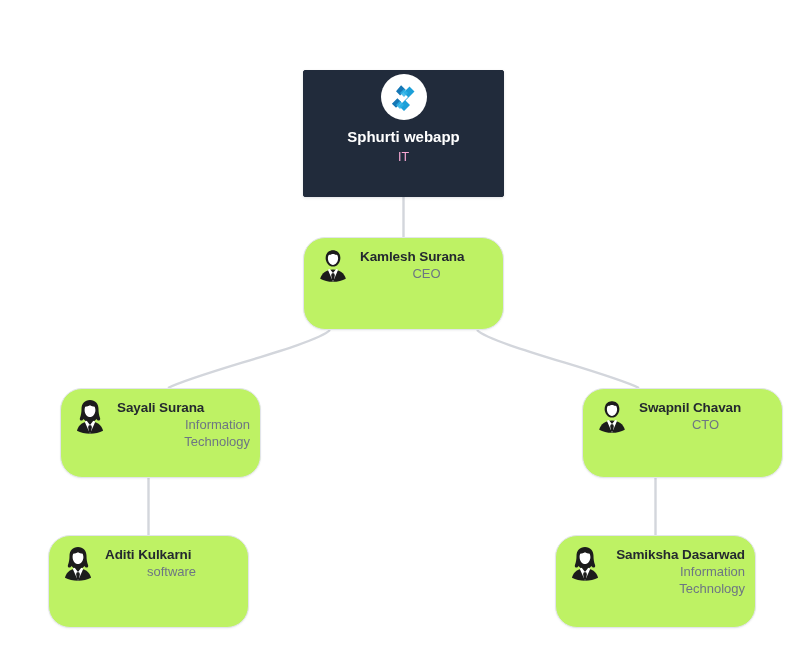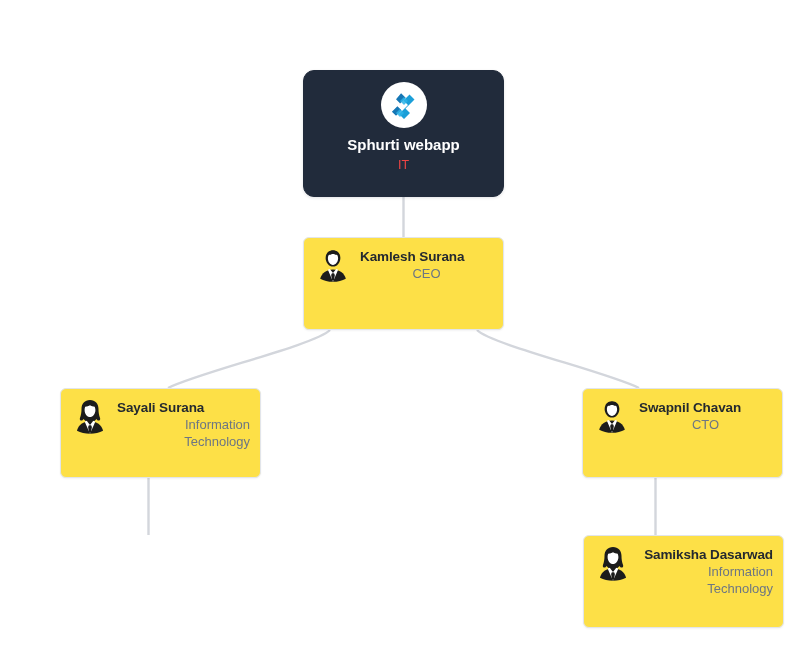--- a/index.html
+++ b/index.html
@@ -19,23 +19,23 @@
   #connector-layer {
     position: absolute;
     left: 0; top: 0;
     width: 805px; height: 670px;
     pointer-events: none;
   }
 
   
   .node {
     position: absolute;
-    background: #fde047;
+    background: #bef264;
     border: 1px solid #e2e5ea;
-    border-radius: 6px;
+    border-radius: 22px;
     box-shadow: 0 1px 2px rgba(16,24,40,0.05);
     overflow: hidden;
   }
   .node-body {
     display: flex;
     align-items: flex-start;
     padding: 8px 10px 0 10px;
   }
   .avatar {
     flex: 0 0 auto;
@@ -64,58 +64,58 @@
   }
   .align-right { text-align: right; }
   .align-left  { text-align: center; }
 
   
   #node-root {
     left: 303px; top: 70px;
     width: 201px; height: 127px;
     background: #212b3b;
     border: 1px solid #212b3b;
-    border-radius: 11px;
+    border-radius: 2px;
     box-shadow: 0 1px 3px rgba(16,24,40,0.12);
     display: flex;
     flex-direction: column;
     align-items: center;
     justify-content: flex-start;
-    padding-top: 11px;
+    padding-top: 3px;
   }
   #root-logo {
     width: 46px; height: 46px;
     border-radius: 50%;
     background: #ffffff;
     display: flex;
     align-items: center;
     justify-content: center;
     margin-bottom: 8px;
   }
   #root-title {
     font-size: 15px;
     font-weight: bold;
     color: #ffffff;
     line-height: 1.2;
     text-align: center;
   }
   #root-subtitle {
     font-size: 12.5px;
-    color: #ef4444;
+    color: #f9a8d4;
     line-height: 1.3;
     margin-top: 3px;
     text-align: center;
   }
 
   
   #node-ceo       { left: 303px; top: 237px; width: 201px; height: 93px; }
   #node-l2-left   { left: 60px;  top: 388px; width: 201px; height: 90px; }
   #node-l2-right  { left: 582px; top: 388px; width: 201px; height: 90px; }
   #node-l3-left   { left: 48px;  top: 535px; width: 201px; height: 93px; }
-  #node-l3-right  { left: 583px; top: 535px; width: 201px; height: 93px; }
+  #node-l3-right  { left: 555px; top: 535px; width: 201px; height: 93px; }
 </style>
 </head>
 <body>
 
 <div id="chart-canvas">
 
   <svg id="connector-layer" viewBox="0 0 805 670" width="805" height="670" aria-hidden="true">
     <g fill="none" stroke="#d3d6dc" stroke-width="2.4" stroke-linecap="butt">
 
       <path d="M 403.5 197 L 403.5 237"></path>
@@ -189,32 +189,49 @@
         <path fill="#ffffff" d="M26.6 38.6L32 45.4l5.4-6.8 3.2 1.5L32 60l-8.6-20z"></path>
         <path fill="#1c1c1c" d="M30.2 45.8h3.6l1.3 3-1.6 9.2h-3l-1.6-9.2z"></path>
       </svg>
       <div class="node-text">
         <div class="node-name">Swapnil Chavan</div>
         <div class="node-role align-left">CTO</div>
       </div>
     </div>
   </div>
 
-
-  <div id="node-l3-right" class="node">
+  <div id="node-l3-left" class="node">
     <div class="node-body">
       <svg class="avatar" viewBox="0 0 64 64" aria-hidden="true">
         <path fill="#1c1c1c" d="M32 5c-8.8 0-14.3 6-14.3 14.8 0 5.6-.8 10.8-2.6 15.4-1 2.6.4 4.6 2.7 4.4 1.6-.2 2.6-1.2 3.3-2.7 2.3 3.4 6.3 5.6 10.9 5.6s8.6-2.2 10.9-5.6c.7 1.5 1.7 2.5 3.3 2.7 2.3.2 3.7-1.8 2.7-4.4-1.8-4.6-2.6-9.8-2.6-15.4C46.3 11 40.8 5 32 5z"></path>
         <path fill="#ffffff" d="M32 11.8c-5.4 0-9.1 4-9.1 10 0 6.5 4.3 12 9.1 12s9.1-5.5 9.1-12c0-6-3.7-10-9.1-10z"></path>
         <path fill="#1c1c1c" d="M22.5 15c2.2-4.1 5.7-6 9.5-6s7.3 1.9 9.5 6c-1.2 1.1-3.2 1.4-5.6.7-2-.6-2.7-1.9-3.9-1.9s-1.9 1.3-3.9 1.9c-2.4.7-4.4.4-5.6-.7z"></path>
         <path fill="#1c1c1c" d="M32 41c-10.9 0-19.8 6.2-22 15.9C16.1 60.3 23.8 62 32 62s15.9-1.7 22-5.1C51.8 47.2 42.9 41 32 41z"></path>
         <path fill="#ffffff" d="M26.4 40.2L32 47.2l5.6-7 3.3 1.6L32 62l-8.9-20.2z"></path>
         <path fill="#1c1c1c" d="M30.1 47.6h3.8l1.3 3.1-1.7 9.5h-3.1l-1.6-9.5z"></path>
         <rect fill="#1c1c1c" x="42.5" y="50.5" width="7.5" height="2.6" rx="1.3"></rect>
       </svg>
       <div class="node-text">
+        <div class="node-name">Aditi Kulkarni</div>
+        <div class="node-role align-left">software</div>
+      </div>
+    </div>
+  </div>
+
+  <div id="node-l3-right" class="node">
+    <div class="node-body">
+      <svg class="avatar" viewBox="0 0 64 64" aria-hidden="true">
+        <path fill="#1c1c1c" d="M32 5c-8.8 0-14.3 6-14.3 14.8 0 5.6-.8 10.8-2.6 15.4-1 2.6.4 4.6 2.7 4.4 1.6-.2 2.6-1.2 3.3-2.7 2.3 3.4 6.3 5.6 10.9 5.6s8.6-2.2 10.9-5.6c.7 1.5 1.7 2.5 3.3 2.7 2.3.2 3.7-1.8 2.7-4.4-1.8-4.6-2.6-9.8-2.6-15.4C46.3 11 40.8 5 32 5z"></path>
+        <path fill="#ffffff" d="M32 11.8c-5.4 0-9.1 4-9.1 10 0 6.5 4.3 12 9.1 12s9.1-5.5 9.1-12c0-6-3.7-10-9.1-10z"></path>
+        <path fill="#1c1c1c" d="M22.5 15c2.2-4.1 5.7-6 9.5-6s7.3 1.9 9.5 6c-1.2 1.1-3.2 1.4-5.6.7-2-.6-2.7-1.9-3.9-1.9s-1.9 1.3-3.9 1.9c-2.4.7-4.4.4-5.6-.7z"></path>
+        <path fill="#1c1c1c" d="M32 41c-10.9 0-19.8 6.2-22 15.9C16.1 60.3 23.8 62 32 62s15.9-1.7 22-5.1C51.8 47.2 42.9 41 32 41z"></path>
+        <path fill="#ffffff" d="M26.4 40.2L32 47.2l5.6-7 3.3 1.6L32 62l-8.9-20.2z"></path>
+        <path fill="#1c1c1c" d="M30.1 47.6h3.8l1.3 3.1-1.7 9.5h-3.1l-1.6-9.5z"></path>
+        <rect fill="#1c1c1c" x="42.5" y="50.5" width="7.5" height="2.6" rx="1.3"></rect>
+      </svg>
+      <div class="node-text">
         <div class="node-name align-right">Samiksha Dasarwad</div>
         <div class="node-role align-right">Information Technology</div>
       </div>
     </div>
   </div>
 
 </div>
 
 </body></html>

